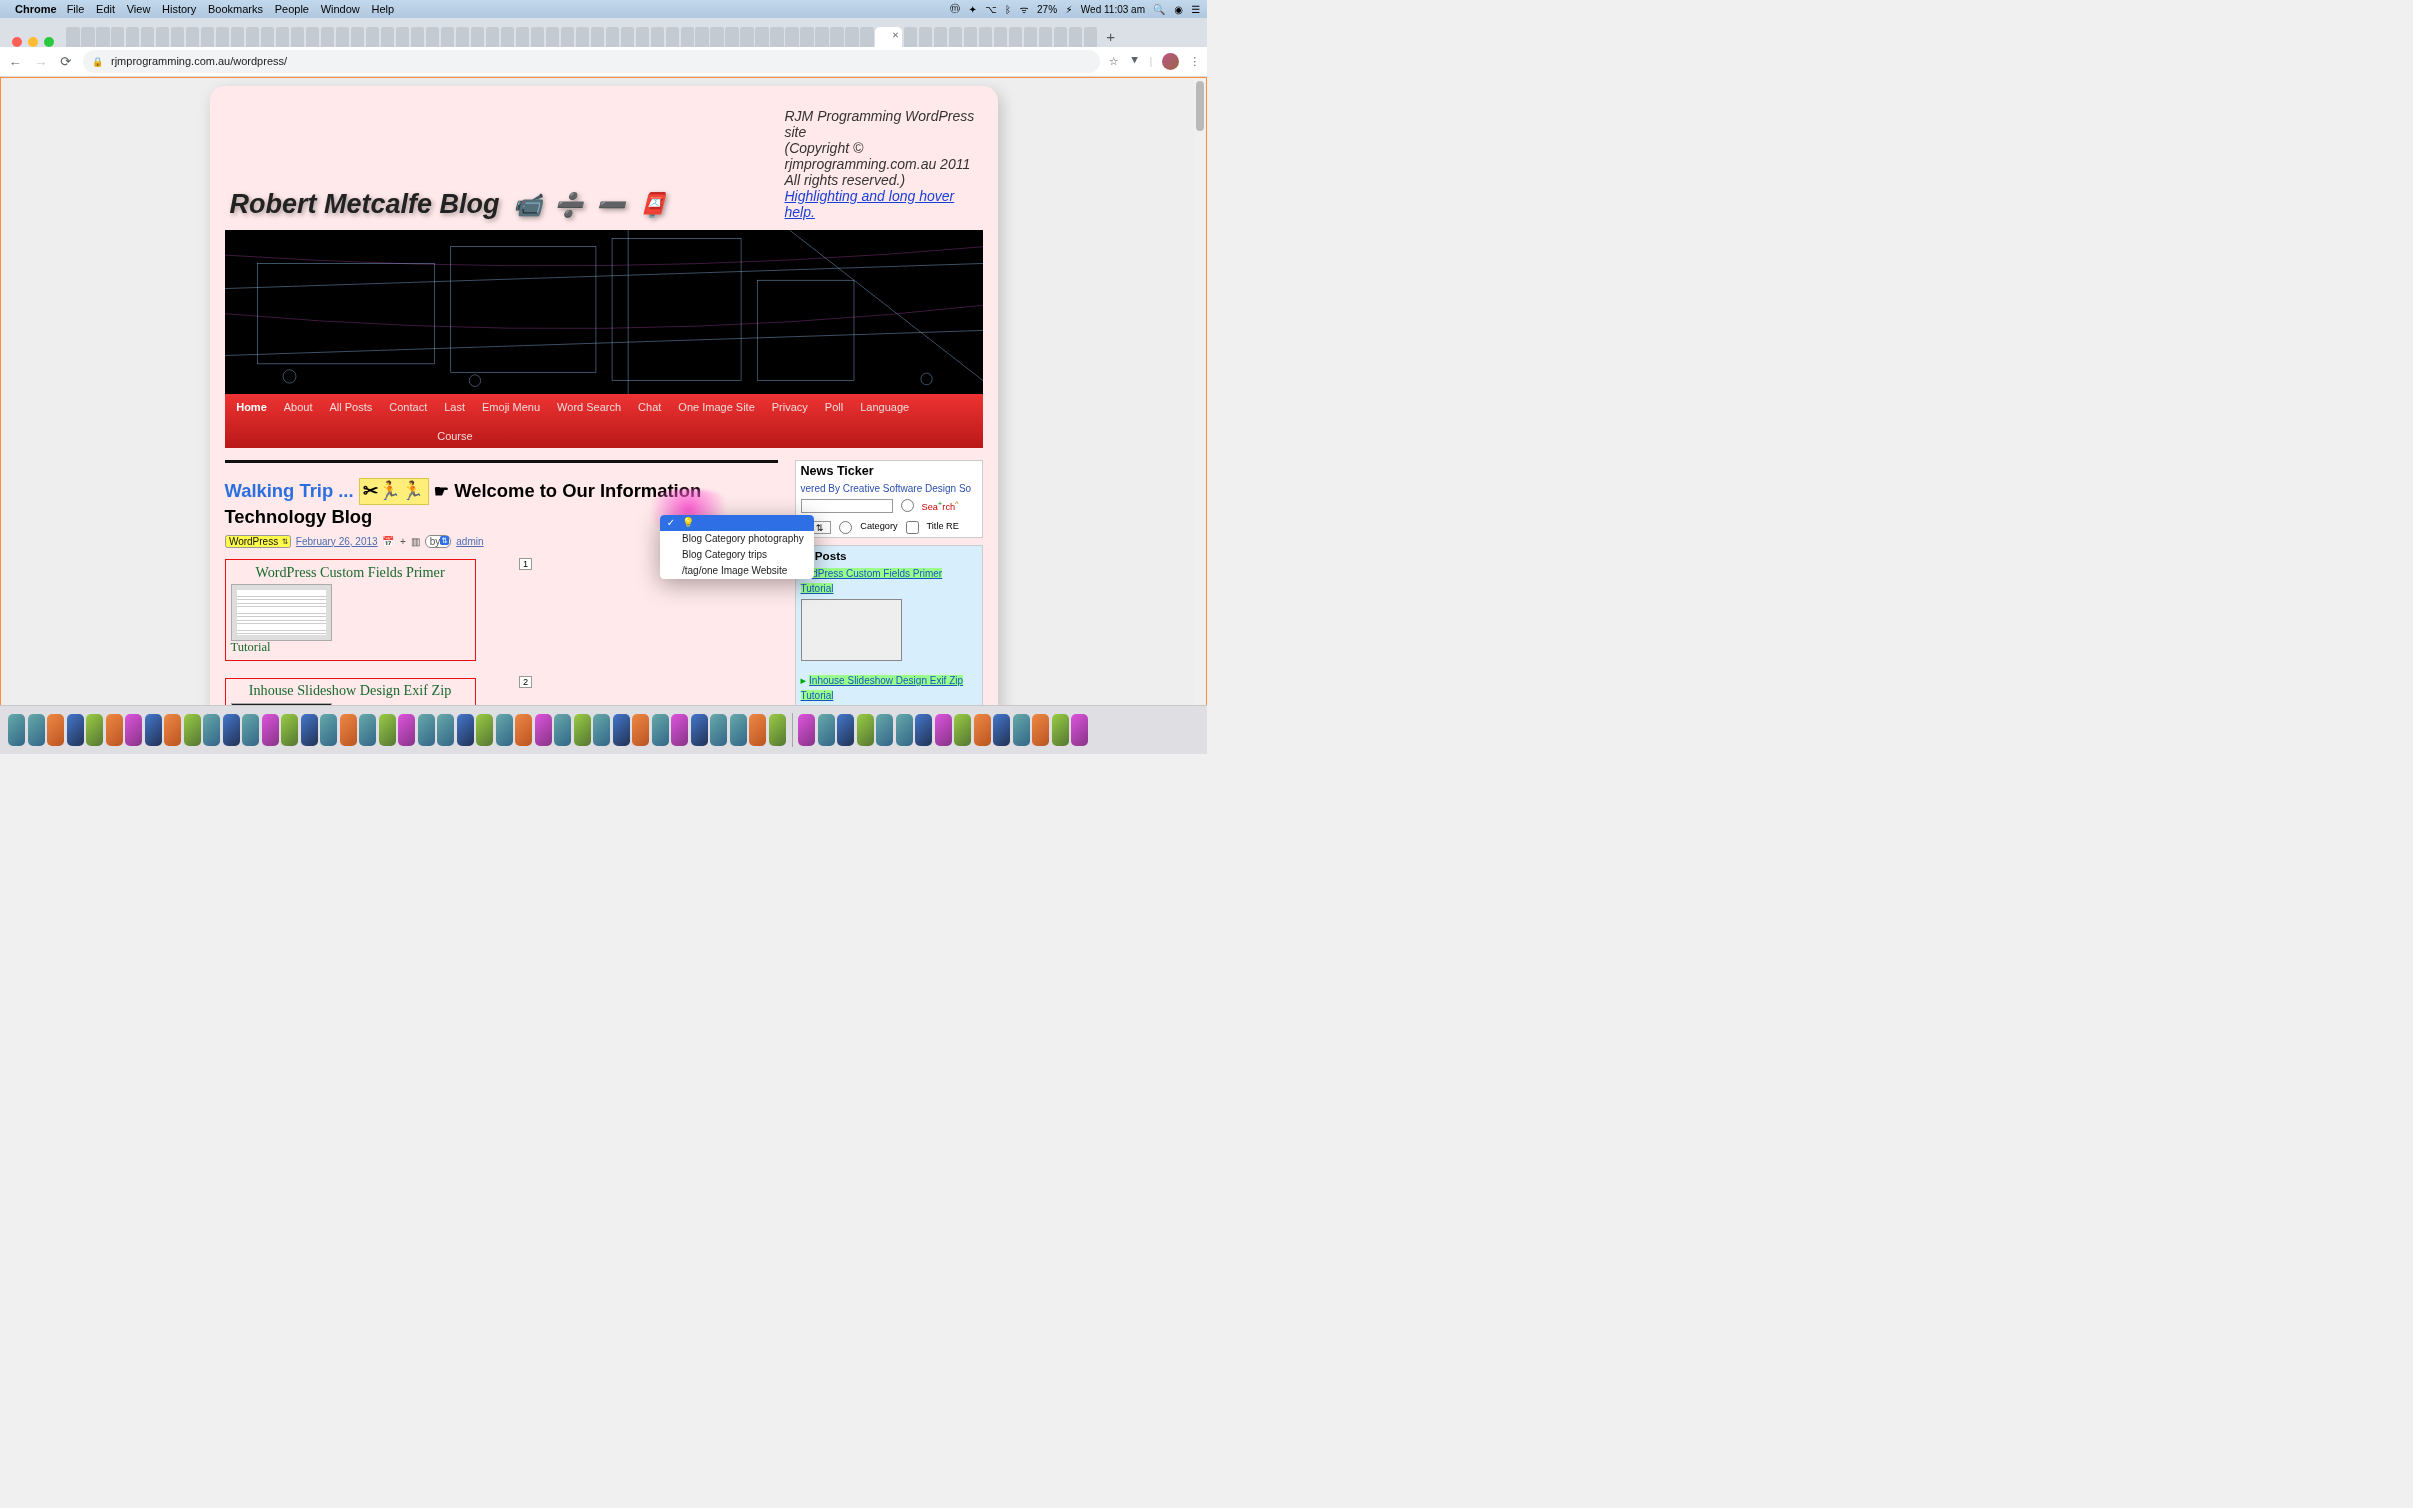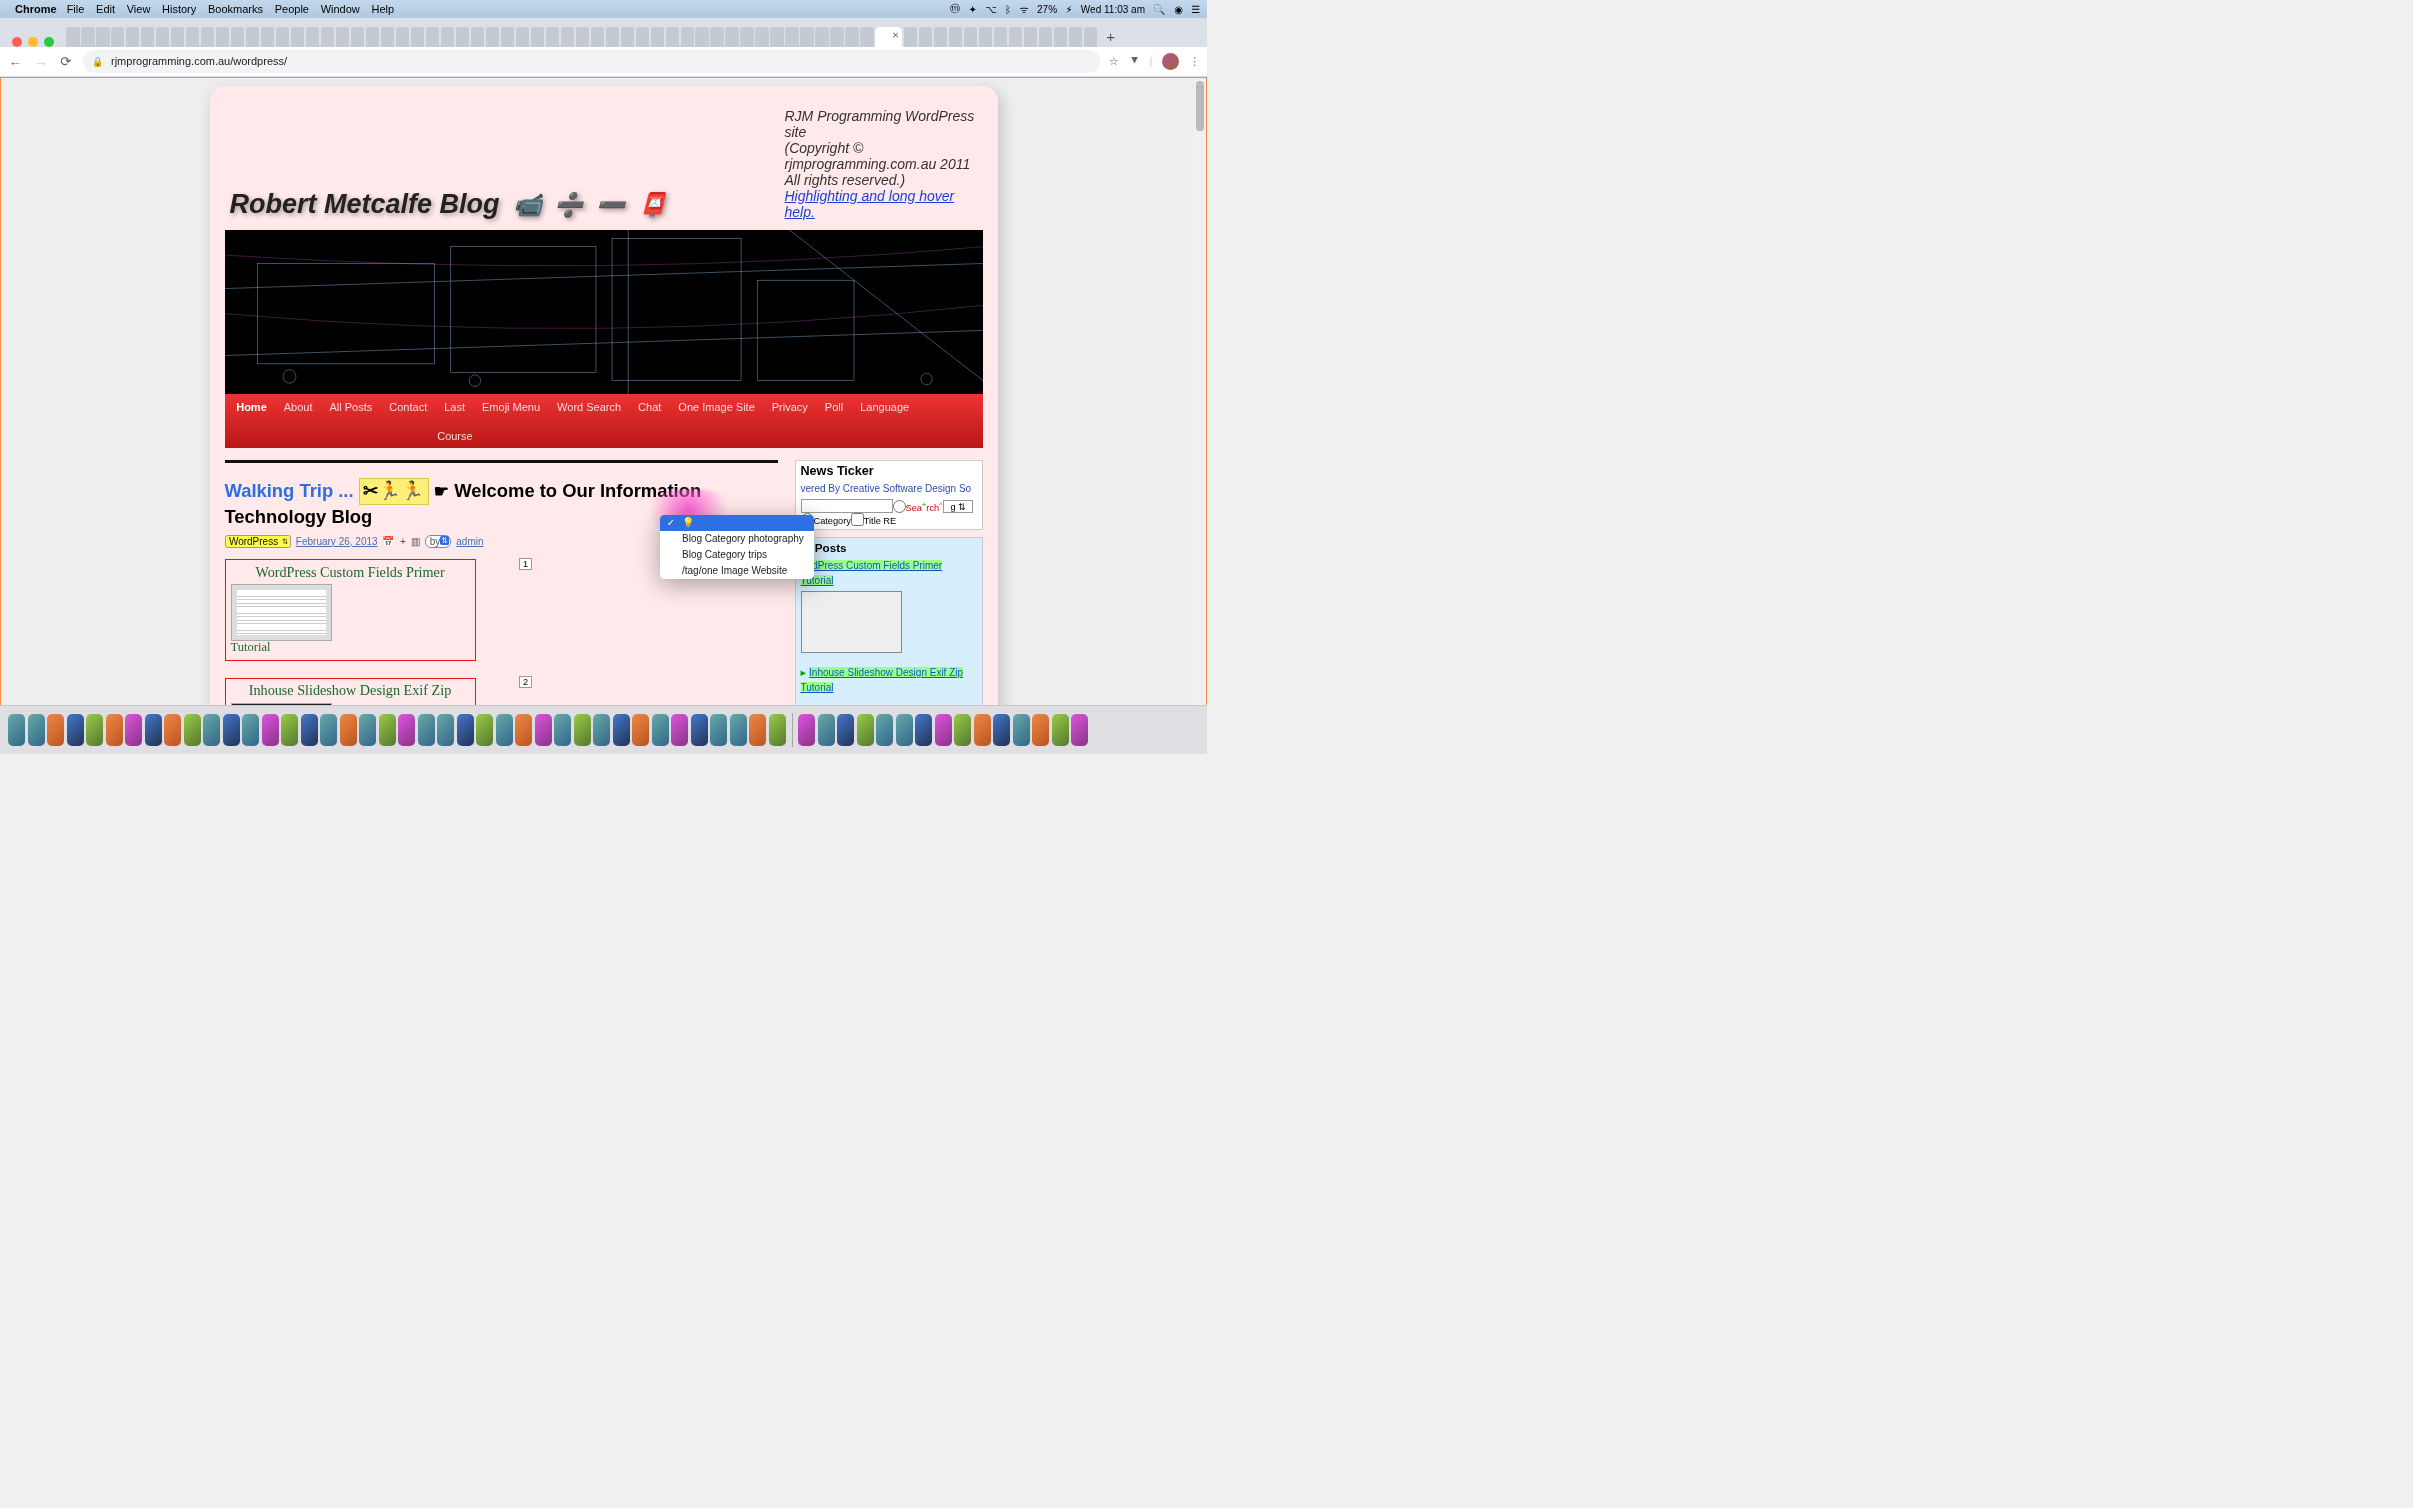--- a/index.html
+++ b/index.html
@@ -76,21 +76,21 @@
 .card h3 { color:#186a2e; font-family: Georgia, serif; font-size:14.2px; text-align:center; font-weight:normal;}
 .card .thumb { width:101px; height:57px; background:#ddd; border:0.8px solid #aaa; margin-top:3.4px; display:inline-block; position:relative;}
 .card .thumb::before{content:""; position:absolute; inset:5px; background:repeating-linear-gradient(#fff,#fff 2.5px,#ccc 2.5px,#ccc 3.4px);}
 .card .sub { color:#186a2e; font-family:Georgia,serif; font-size:12.6px; text-align:left; display:block; margin-top:-3.4px;}
 .card.small{ height:auto; }
 
 
 .widget { background:#fff; border:0.8px solid #ccc; margin-bottom:6.7px;}
 .widget-title { font-weight:600; font-size:12.6px; padding:2.5px 5px;}
 .ticker { padding:2.5px 5px; color:#2a4fb0; font-size:10px; white-space:nowrap; overflow:hidden;}
-.searchbox { padding:3.4px 5px; font-size:9.2px; display:flex; flex-wrap:wrap; gap:0; align-items:flex-end;}
+.searchbox { padding:3.4px 5px; font-size:9.2px; display:flex; flex-wrap:wrap; gap:8px; align-items:flex-start;}
 .searchbox input[type=text]{ width:92px; border:0.8px solid #999; height:13.4px;}
 .searchbox .lab{ color:#c00;}
 .searchbox .lab sup{color:#090;}
 .recent { padding:0 5px 13px;}
 .recent h4{ font-size:11.7px; font-weight:700; margin:3.4px 0;}
 .recent .hl { background:#9cff8c; color:#1357c4; text-decoration:underline; font-size:10px; line-height:1.5;}
 .recent .shot{ width:101px; height:62px; border:0.8px solid #888; background:#eee; margin:3.4px 0 11.7px; display:block;}
 
 
 .dropdown { position:absolute; left: 659px; top: 437px; width: 154px; background:#fff; border-radius:4.2px; box-shadow:0 5px 23.5px rgba(0,0,0,.35); font-size:10px; overflow:hidden; z-index:50;}

